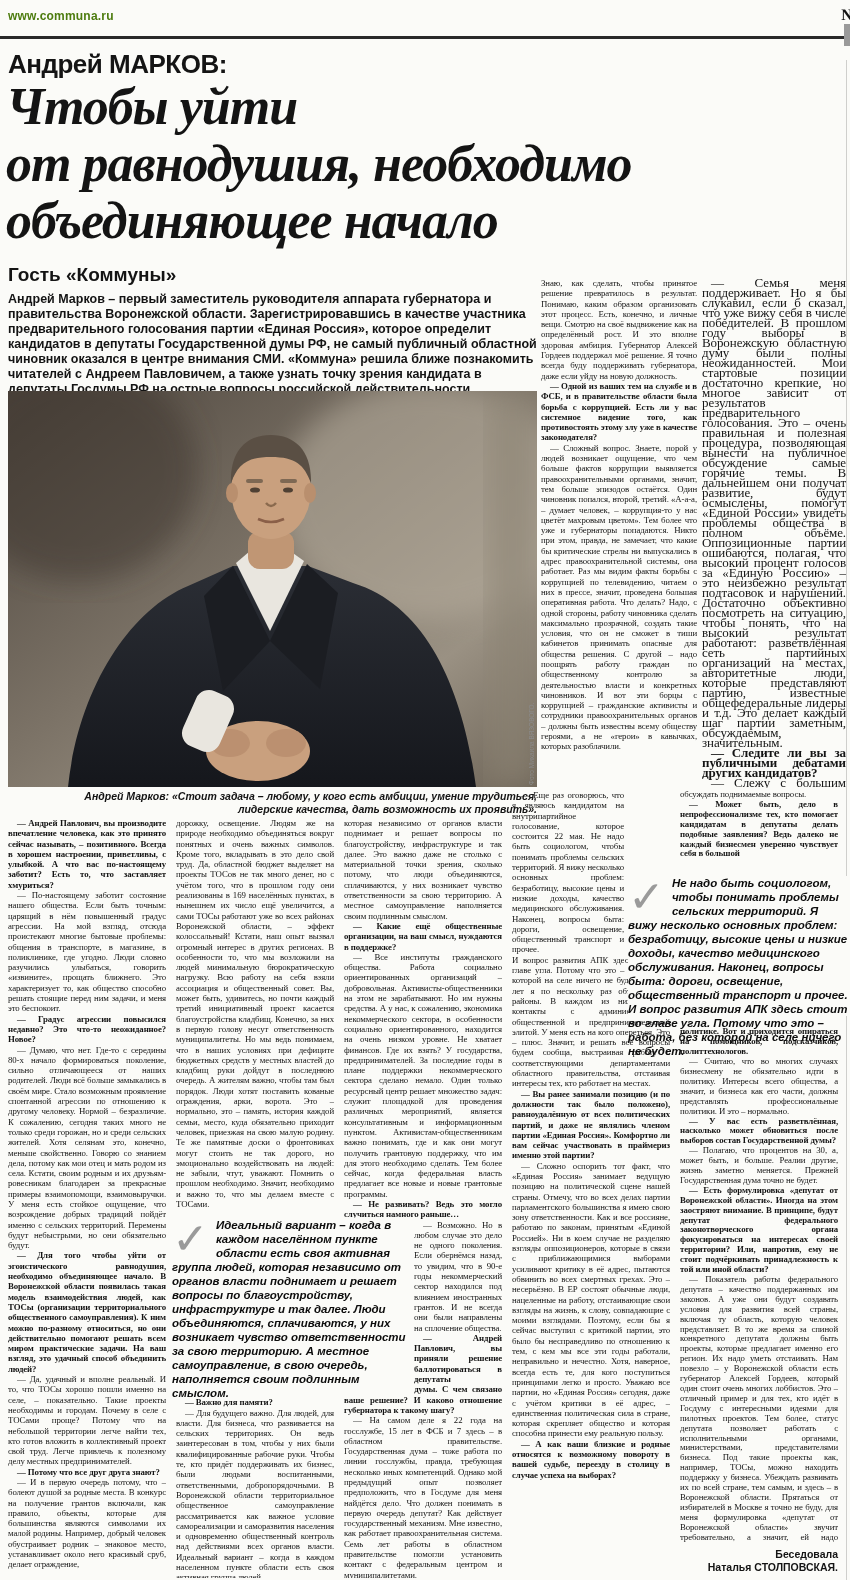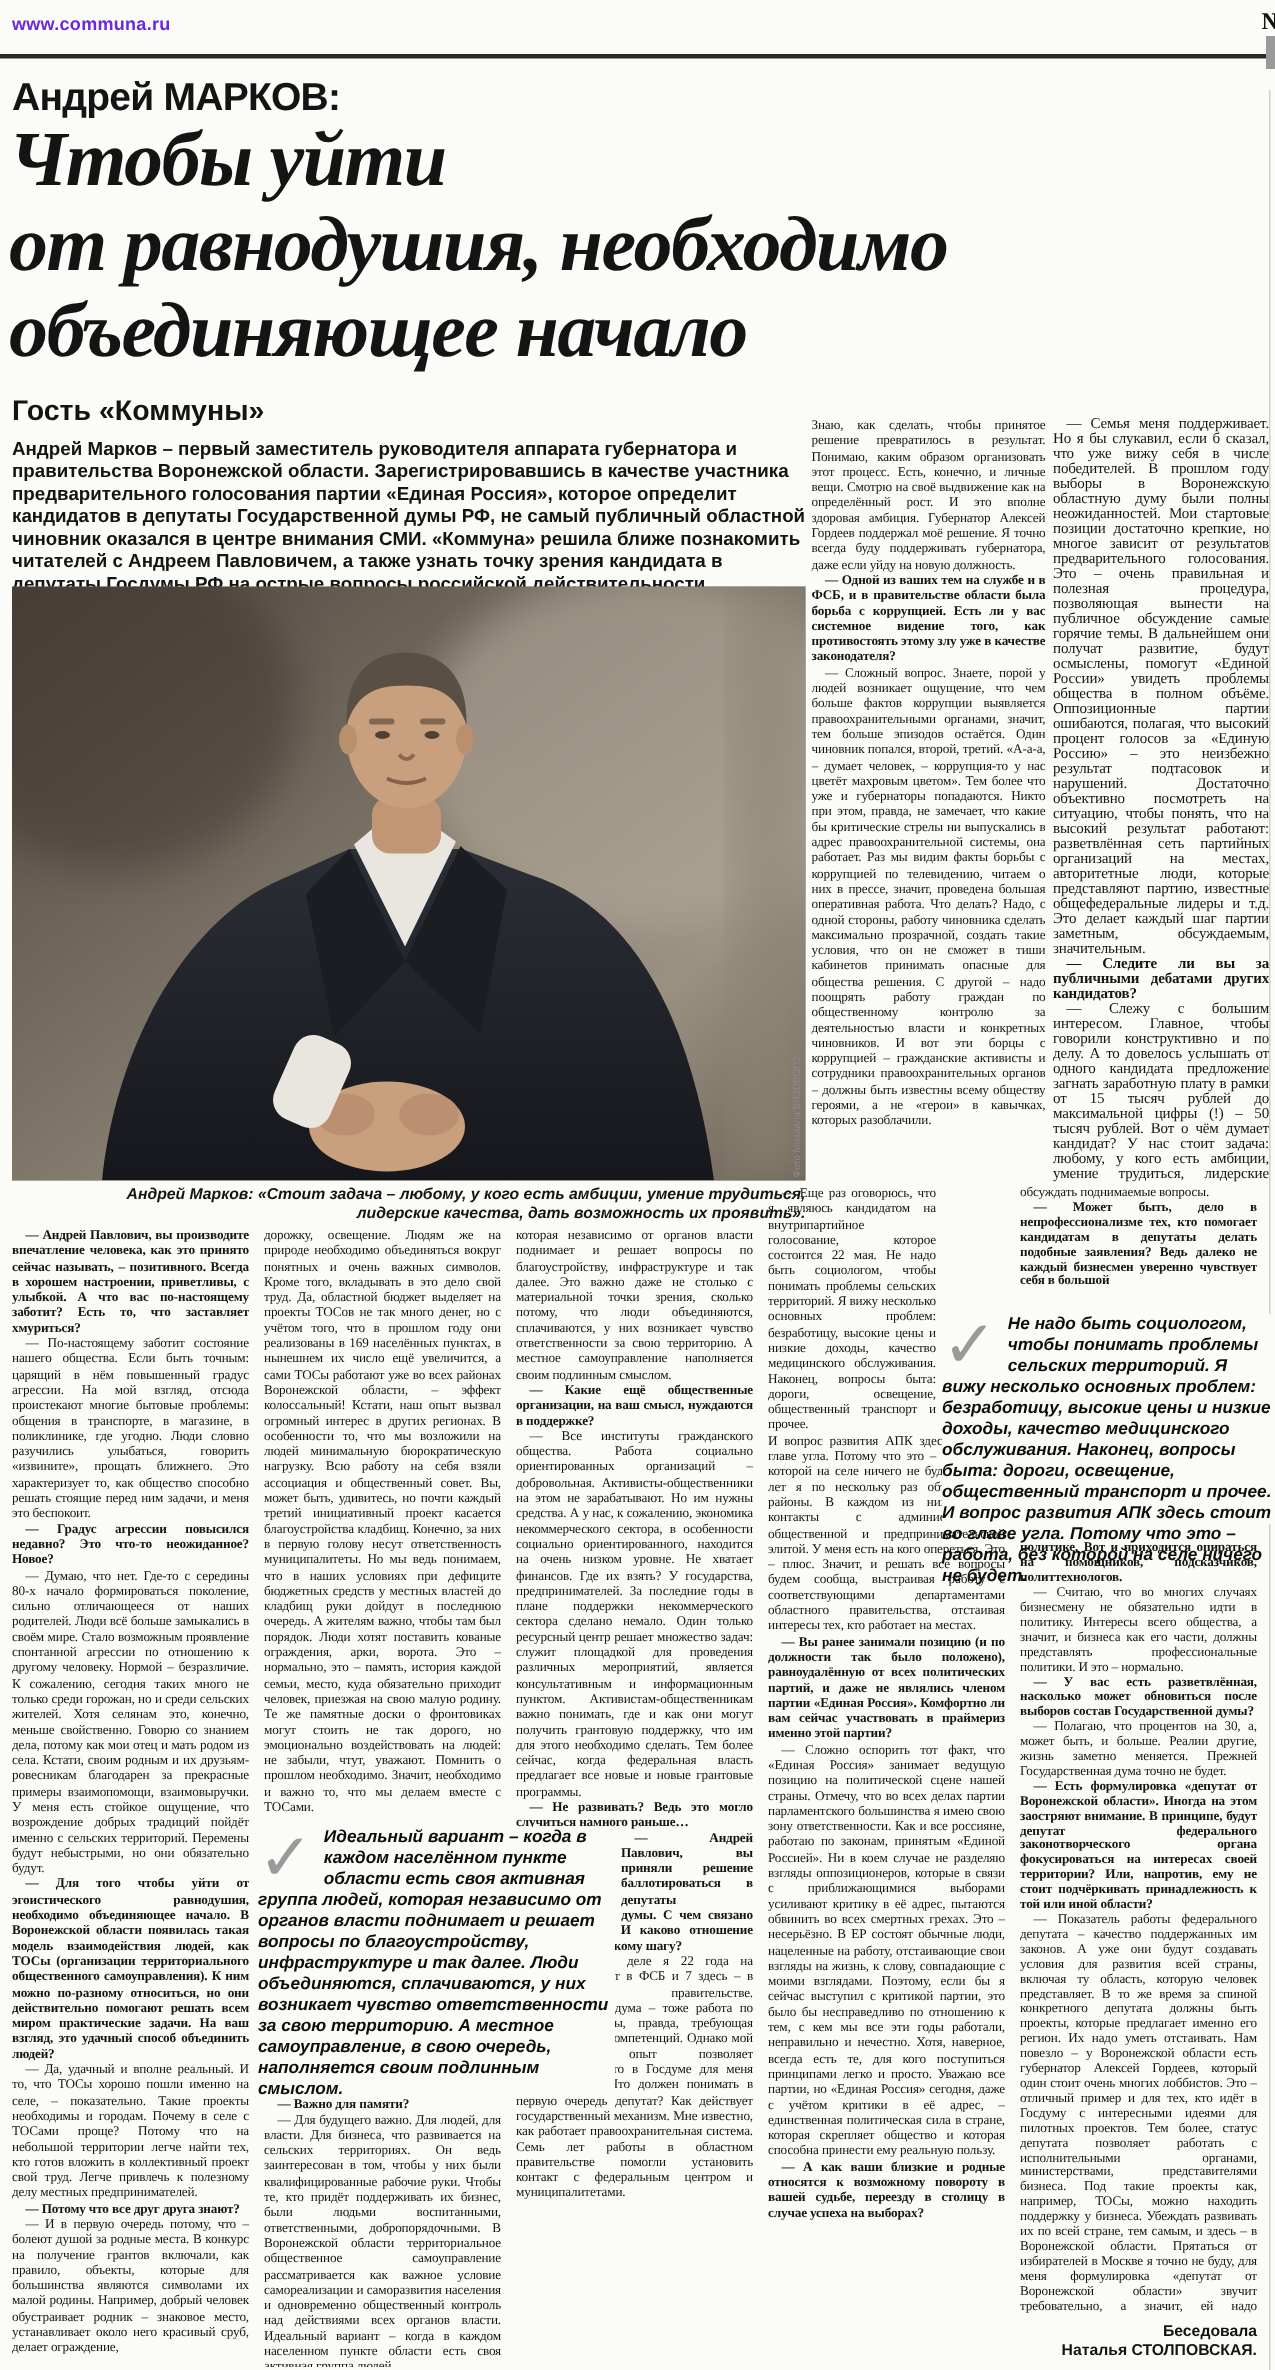--- a/index.html
+++ b/index.html
@@ -4,21 +4,21 @@
 <style>
   html,body{margin:0;padding:0;}
   body{
     width:850px;height:1580px;position:relative;overflow:hidden;
     background:#fbfbf8;color:#141414;
     font-family:"Liberation Serif","DejaVu Serif",serif;
   }
   .sans{font-family:"Liberation Sans","DejaVu Sans",sans-serif;}
   .abs{position:absolute;}
   
-  .masthead{left:8px;top:9px;font-size:12px;font-weight:bold;letter-spacing:.2px;color:#6d28d9;}
+  .masthead{left:8px;top:9px;font-size:12px;font-weight:bold;letter-spacing:.2px;color:#4d7c0f;}
   .corner-no{left:841px;top:6px;font-size:16px;font-weight:bold;}
   .top-rule{left:0;top:36px;width:850px;height:3px;background:#2a2a2a;}
   .edge-box{left:844px;top:24px;width:6px;height:22px;background:#9a9a9a;}
   .right-rule{left:846px;top:60px;width:1px;height:1520px;background:#cfcfcc;}
   
   .kicker{left:8px;top:49px;font-size:26px;font-weight:bold;letter-spacing:-.5px;}
   .headline{left:6px;top:78px;width:840px;font-size:52px;line-height:57px;font-weight:bold;
             letter-spacing:-1px;white-space:pre-line;font-style:italic;}
   .section-head{left:8px;top:264px;font-size:19px;font-weight:bold;}
   .lead{left:8px;top:292px;width:532px;font-size:12.5px;line-height:15px;font-weight:bold;text-align:left;}
@@ -27,21 +27,21 @@
   .photo svg{display:block;}
   .photo-credit{left:528px;top:785px;width:120px;font-size:6.5px;color:#8b8b8b;
                 transform:rotate(-90deg);transform-origin:0 0;
                 font-family:"Liberation Sans",sans-serif;}
   .caption{left:28px;top:790px;width:509px;text-align:right;
            font-size:10.5px;line-height:12.5px;font-weight:bold;font-style:italic;}
   
   .col{position:absolute;overflow:hidden;font-size:8.8px;line-height:10.3px;
        letter-spacing:-.1px;text-align:justify;}
   .colA{left:541px;top:278px;width:156px;height:508px;}
-  .colB{left:702px;top:278px;width:144px;height:510px;font-size:10px;line-height:10px;}
+  .colB{left:702px;top:278px;width:144px;height:510px;font-size:13px;line-height:10px;}
   .col1{left:8px;  top:818px;width:158px;height:760px;}
   .col2{left:176px;top:818px;width:158px;height:760px;}
   .col3{left:344px;top:818px;width:158px;height:760px;}
   .col4{left:512px;top:790px;width:158px;height:788px;}
   .col5{left:680px;top:790px;width:158px;height:753px;line-height:9.9px;}
   .p{margin:0;text-indent:9px;}
   .cont{text-indent:0;}
   .q{font-weight:bold;}
   .narrow{width:112px;}
   .narrowR{margin-left:70px;width:88px;}
@@ -143,20 +143,21 @@
     <p class="p cont">дорожку, освещение. Людям же на природе необходимо объединяться вокруг понятных и очень важных символов. Кроме того, вкладывать в это дело свой труд. Да, областной бюджет выделяет на проекты ТОСов не так много денег, но с учётом того, что в прошлом году они реализованы в 169 населённых пунктах, в нынешнем их число ещё увеличится, а сами ТОСы работают уже во всех районах Воронежской области, – эффект колоссальный! Кстати, наш опыт вызвал огромный интерес в других регионах. В особенности то, что мы возложили на людей минимальную бюрократическую нагрузку. Всю работу на себя взяли ассоциация и общественный совет. Вы, может быть, удивитесь, но почти каждый третий инициативный проект касается благоустройства кладбищ. Конечно, за них в первую голову несут ответственность муниципалитеты. Но мы ведь понимаем, что в наших условиях при дефиците бюджетных средств у местных властей до кладбищ руки дойдут в последнюю очередь. А жителям важно, чтобы там был порядок. Люди хотят поставить кованые ограждения, арки, ворота. Это – нормально, это – память, история каждой семьи, место, куда обязательно приходит человек, приезжая на свою малую родину. Те же памятные доски о фронтовиках могут стоить не так дорого, но эмоционально воздействовать на людей: не забыли, чтут, уважают. Помнить о прошлом необходимо. Значит, необходимо и важно то, что мы делаем вместе с ТОСами.</p>
     <div style="height: 188px;"></div>
     <p class="p q">— Важно для памяти?</p>
     <p class="p">— Для будущего важно. Для людей, для власти. Для бизнеса, что развивается на сельских территориях. Он ведь заинтересован в том, чтобы у них были квалифицированные рабочие руки. Чтобы те, кто придёт поддерживать их бизнес, были людьми воспитанными, ответственными, добропорядочными. В Воронежской области территориальное общественное самоуправление рассматривается как важное условие самореализации и саморазвития населения и одновременно общественный контроль над действиями всех органов власти. Идеальный вариант – когда в каждом населенном пункте области есть своя активная группа людей,</p>
   </div>
 <div class="col col3">
     <p class="p cont">которая независимо от органов власти поднимает и решает вопросы по благоустройству, инфраструктуре и так далее. Это важно даже не столько с материальной точки зрения, сколько потому, что люди объединяются, сплачиваются, у них возникает чувство ответственности за свою территорию. А местное самоуправление наполняется своим подлинным смыслом.</p>
     <p class="p q">— Какие ещё общественные организации, на ваш смысл, нуждаются в поддержке?</p>
     <p class="p">— Все институты гражданского общества. Работа социально ориентированных организаций – добровольная. Активисты-общественники на этом не зарабатывают. Но им нужны средства. А у нас, к сожалению, экономика некоммерческого сектора, в особенности социально ориентированного, находится на очень низком уровне. Не хватает финансов. Где их взять? У государства, предпринимателей. За последние годы в плане поддержки некоммерческого сектора сделано немало. Один только ресурсный центр решает множество задач: служит площадкой для проведения различных мероприятий, является консультативным и информационным пунктом. Активистам-общественникам важно понимать, где и как они могут получить грантовую поддержку, что им для этого необходимо сделать. Тем более сейчас, когда федеральная власть предлагает все новые и новые грантовые программы.</p>
     <p class="p q">— Не развивать? Ведь это могло случиться намного раньше…</p>
+    <p class="p narrowR">— Возможно. Но в любом случае это дело не одного поколения. Если обернёмся назад, то увидим, что в 90-е годы некоммерческий сектор находился под влиянием иностранных грантов. И не всегда они были направлены на сплочение общества.</p>
     <p class="p q narrowR">— Андрей Павлович, вы приняли решение баллотироваться в депутаты</p>
     <p class="p q cont">Государственной думы. С чем связано ваше решение? И каково отношение губернатора к такому шагу?</p>
     <p class="p">— На самом деле я 22 года на госслужбе, 15 лет в ФСБ и 7 здесь – в областном правительстве. Государственная дума – тоже работа по линии госслужбы, правда, требующая несколько иных компетенций. Однако мой предыдущий опыт позволяет предположить, что в Госдуме для меня найдётся дело. Что должен понимать в первую очередь депутат? Как действует государственный механизм. Мне известно, как работает правоохранительная система. Семь лет работы в областном правительстве помогли установить контакт с федеральным центром и муниципалитетами.</p>
   </div>
 <div class="col col4">
     <p class="p narrow">— Еще раз оговорюсь, что я являюсь кандидатом на внутрипартийное голосование, которое состоится 22 мая. Не надо быть социологом, чтобы понимать проблемы сельских территорий. Я вижу несколько основных проблем: безработицу, высокие цены и низкие доходы, качество медицинского обслуживания. Наконец, вопросы быта: дороги, освещение, общественный транспорт и прочее.</p>
     <p class="p cont">И вопрос развития АПК здесь стоит во главе угла. Потому что это – работа, без которой на селе ничего не будет. За семь лет я по нескольку раз объездил все районы. В каждом из них наладил контакты с административной, общественной и предпринимательской элитой. У меня есть на кого опереться. Это – плюс. Значит, и решать все вопросы будем сообща, выстраивая работу с соответствующими департаментами областного правительства, отстаивая интересы тех, кто работает на местах.</p>
     <p class="p q">— Вы ранее занимали позицию (и по должности так было положено), равноудалённую от всех политических партий, и даже не являлись членом партии «Единая Россия». Комфортно ли вам сейчас участвовать в праймериз именно этой партии?</p>
     <p class="p">— Сложно оспорить тот факт, что «Единая Россия» занимает ведущую позицию на политической сцене нашей страны. Отмечу, что во всех делах партии парламентского большинства я имею свою зону ответственности. Как и все россияне, работаю по законам, принятым «Единой Россией». Ни в коем случае не разделяю взгляды оппозиционеров, которые в связи с приближающимися выборами усиливают критику в её адрес, пытаются обвинить во всех смертных грехах. Это – несерьёзно. В ЕР состоят обычные люди, нацеленные на работу, отстаивающие свои взгляды на жизнь, к слову, совпадающие с моими взглядами. Поэтому, если бы я сейчас выступил с критикой партии, это было бы несправедливо по отношению к тем, с кем мы все эти годы работали, неправильно и нечестно. Хотя, наверное, всегда есть те, для кого поступиться принципами легко и просто. Уважаю все партии, но «Единая Россия» сегодня, даже с учётом критики в её адрес, – единственная политическая сила в стране, которая скрепляет общество и которая способна принести ему реальную пользу.</p>
     <p class="p q">— А как ваши близкие и родные относятся к возможному повороту в вашей судьбе, переезду в столицу в случае успеха на выборах?</p>

